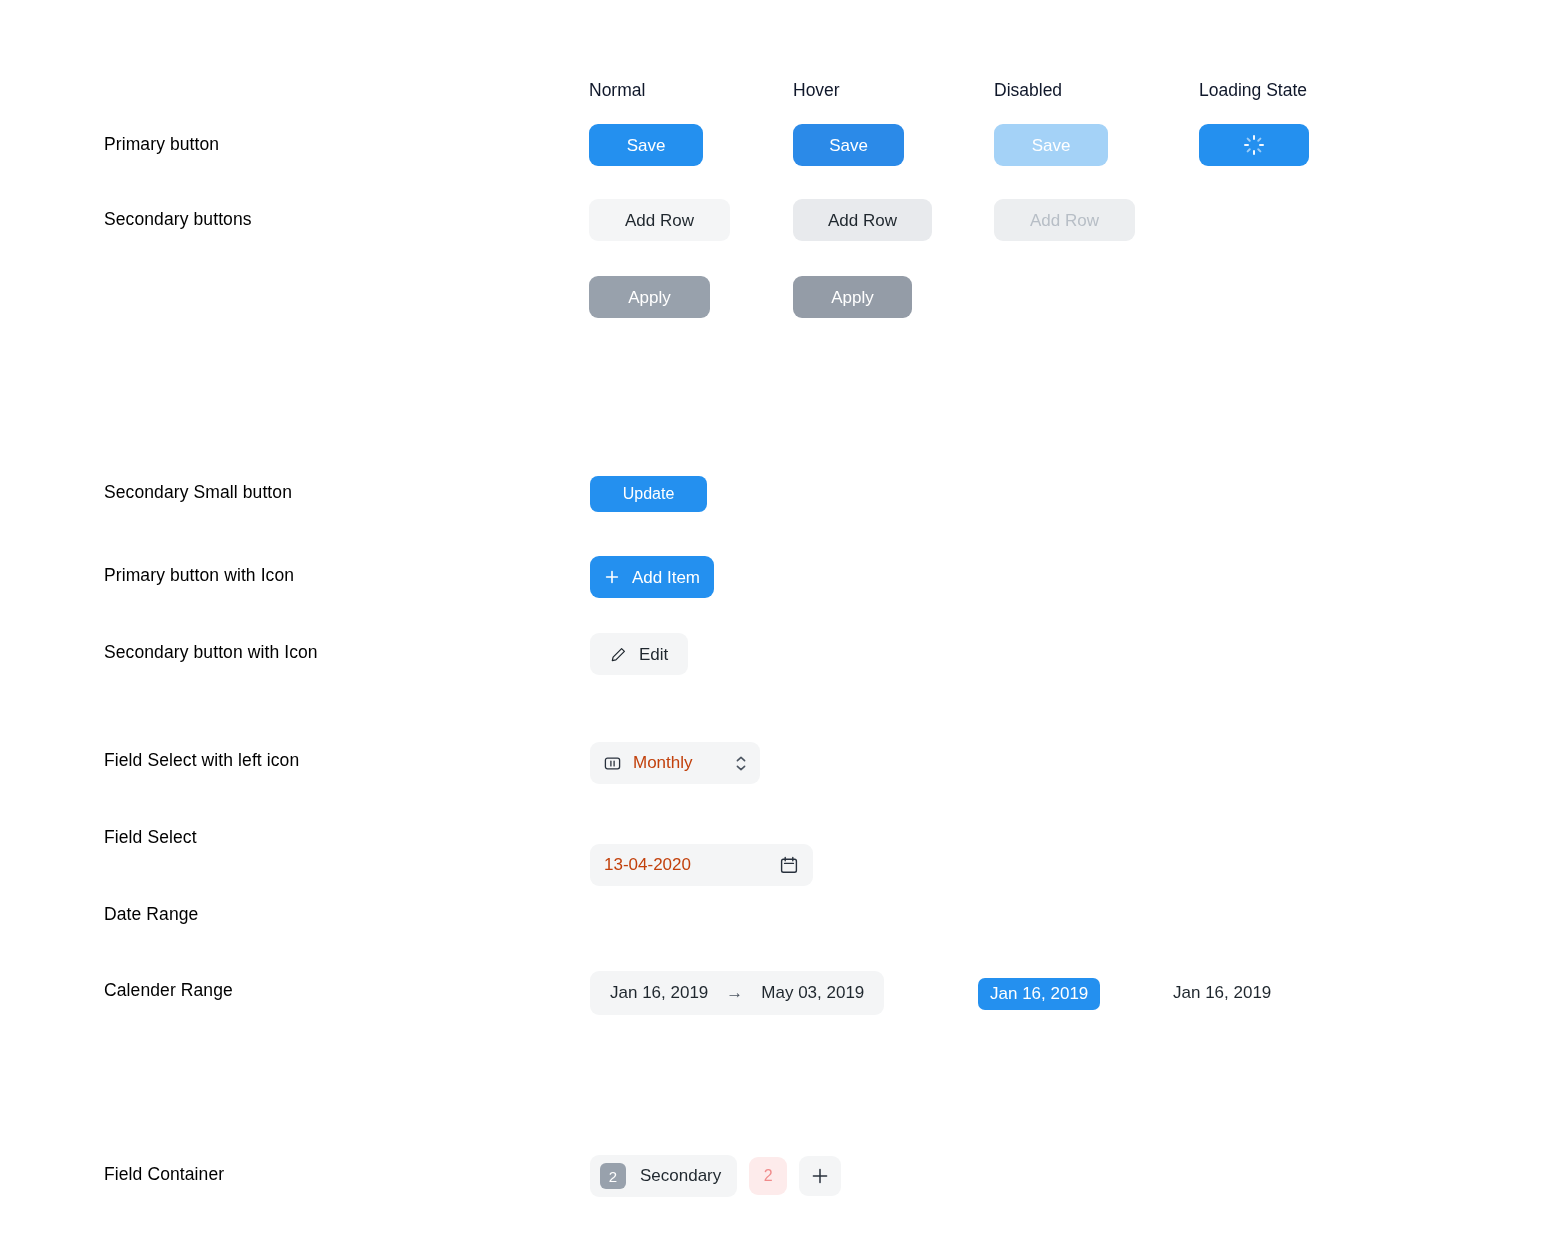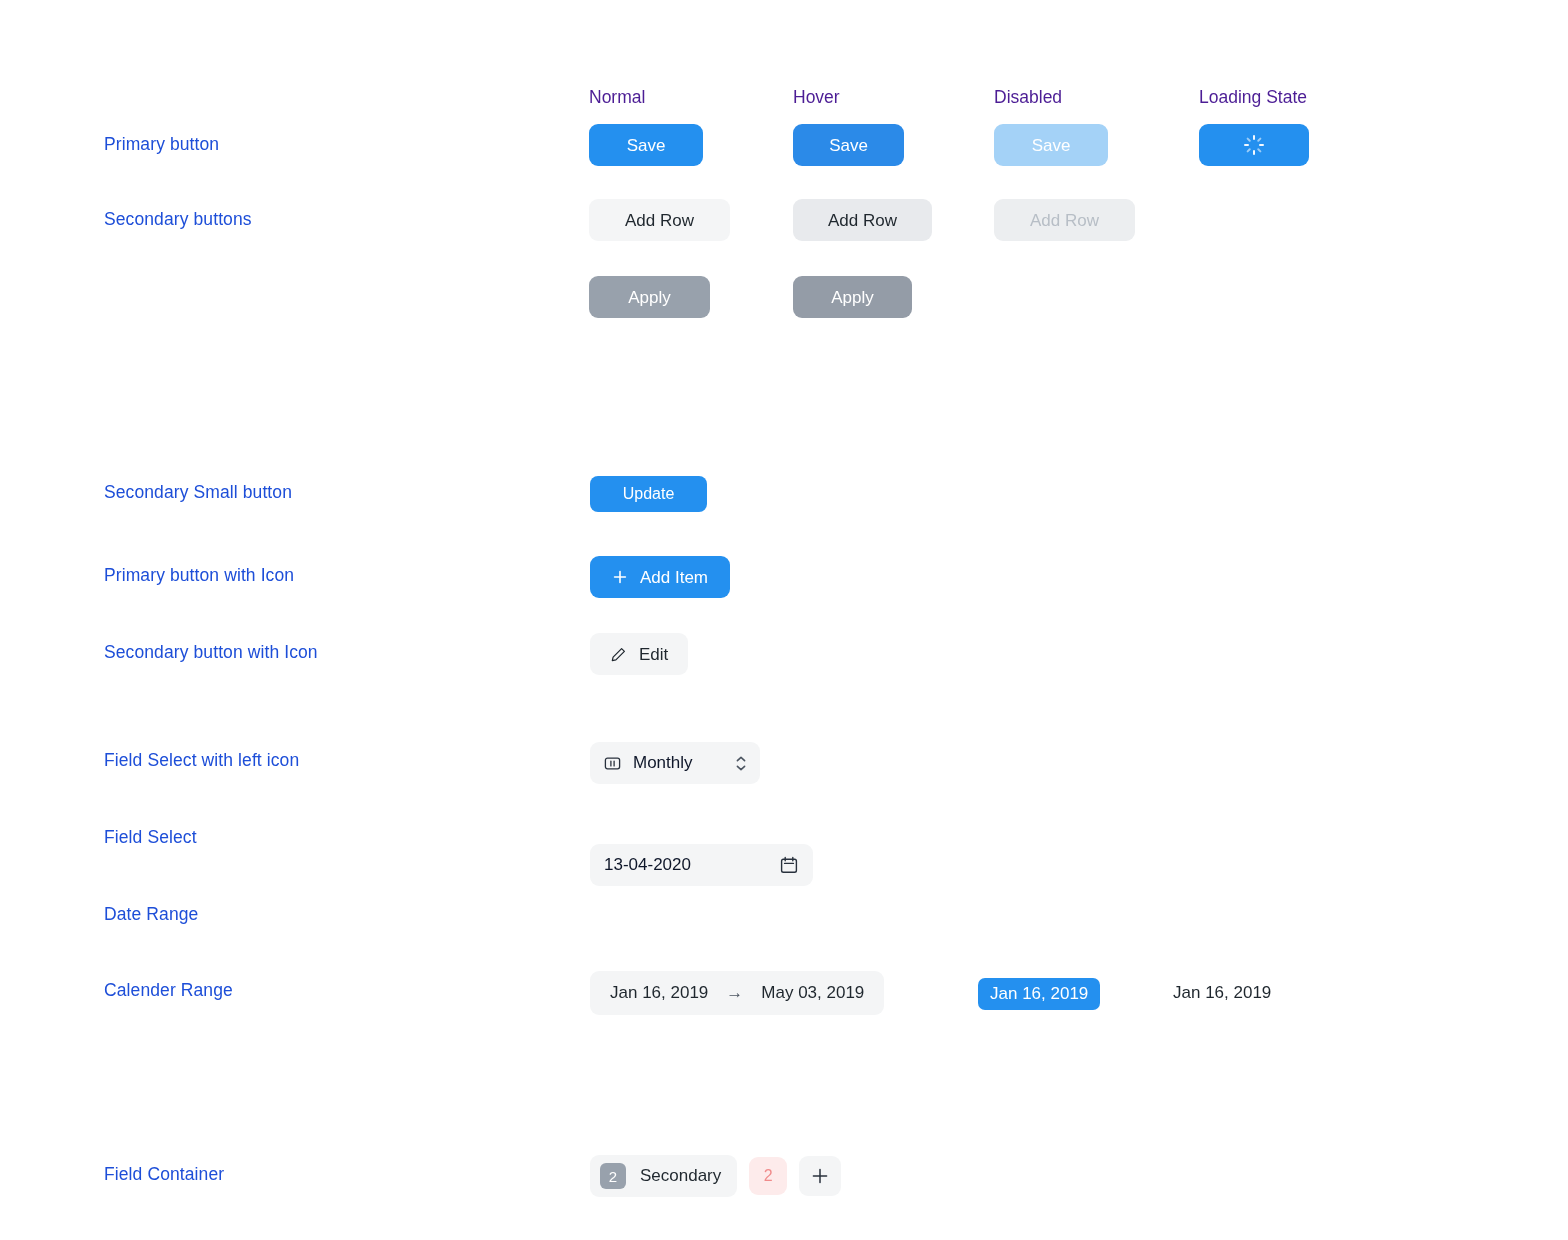--- a/index.html
+++ b/index.html
@@ -8,31 +8,31 @@
     width: 1568px; height: 1240px;
     background: #ffffff;
     font-family: "Liberation Sans", sans-serif;
     -webkit-font-smoothing: antialiased;
   }
   .page { position: relative; width: 1568px; height: 1240px; overflow: hidden; }
   .row-label {
     position: absolute;
     left: 104px;
     font-size: 17.5px;
-    color: #1d4ed8;
+    color: #000000;
     letter-spacing: .1px;
     white-space: nowrap;
   }
 
   
   .col-head {
     position: absolute;
-    top: 87px;
+    top: 80px;
     font-size: 17.5px;
-    color: #4c1d95;
+    color: #0f172a;
     white-space: nowrap;
   }
 
   
   .btn {
     display: inline-flex;
     align-items: center;
     justify-content: center;
     border: none;
     font-family: "Liberation Sans", sans-serif;
@@ -86,21 +86,21 @@
     align-items: center;
     background: #f4f5f6;
     border-radius: 9px;
     height: 42px;
     padding: 0 14px;
     font-size: 17px;
     color: #1f272e;
     cursor: pointer;
     white-space: nowrap;
   }
-  .field .val { color: #0f172a; }
+  .field .val { color: #c2410c; }
 
   .stepper { margin-left: auto; display: inline-flex; flex-direction: column; align-items: center; gap: 3px; }
 
   .cal-range {
     display: inline-flex; align-items: center; gap: 18px;
     background: #f4f5f6; border-radius: 9px;
     height: 44px; padding: 0 20px;
     font-size: 17px; color: #1f272e;
   }
   .arrow { color: #4c5561; font-size: 17px; }
@@ -189,21 +189,21 @@
   <button class="btn btn-secondary-hover" style="position:absolute;left:793px;top:199px;width:139px;">Add Row</button>
 
   <button class="btn btn-secondary-disabled" style="position:absolute;left:994px;top:199px;width:141px;">Add Row</button>
 
   <button class="btn btn-apply" style="position:absolute;left:589px;top:276px;width:121px;">Apply</button>
 
   <button class="btn btn-apply-hover" style="position:absolute;left:793px;top:276px;width:119px;">Apply</button>
 
   <button class="btn btn-primary btn-small" style="position:absolute;left:590px;top:476px;width:117px;">Update</button>
 
-  <button class="btn btn-primary btn-icon-gap" style="position:absolute;left:590px;top:556px;height:42px;padding:0 22px;">
+  <button class="btn btn-primary btn-icon-gap" style="position:absolute;left:590px;top:556px;height:42px;padding:0 14px;">
     <span>
       <svg width="16" height="16" viewBox="0 0 16 16" fill="none">
         <path d="M8 2.6v10.8M2.6 8h10.8" stroke="#ffffff" stroke-width="1.6" stroke-linecap="round"></path>
       </svg>
     </span>
     <span>Add Item</span>
   </button>
 
   <button class="btn btn-secondary btn-icon-gap" style="position:absolute;left:590px;top:633px;height:42px;padding:0 20px;">
     <span>

